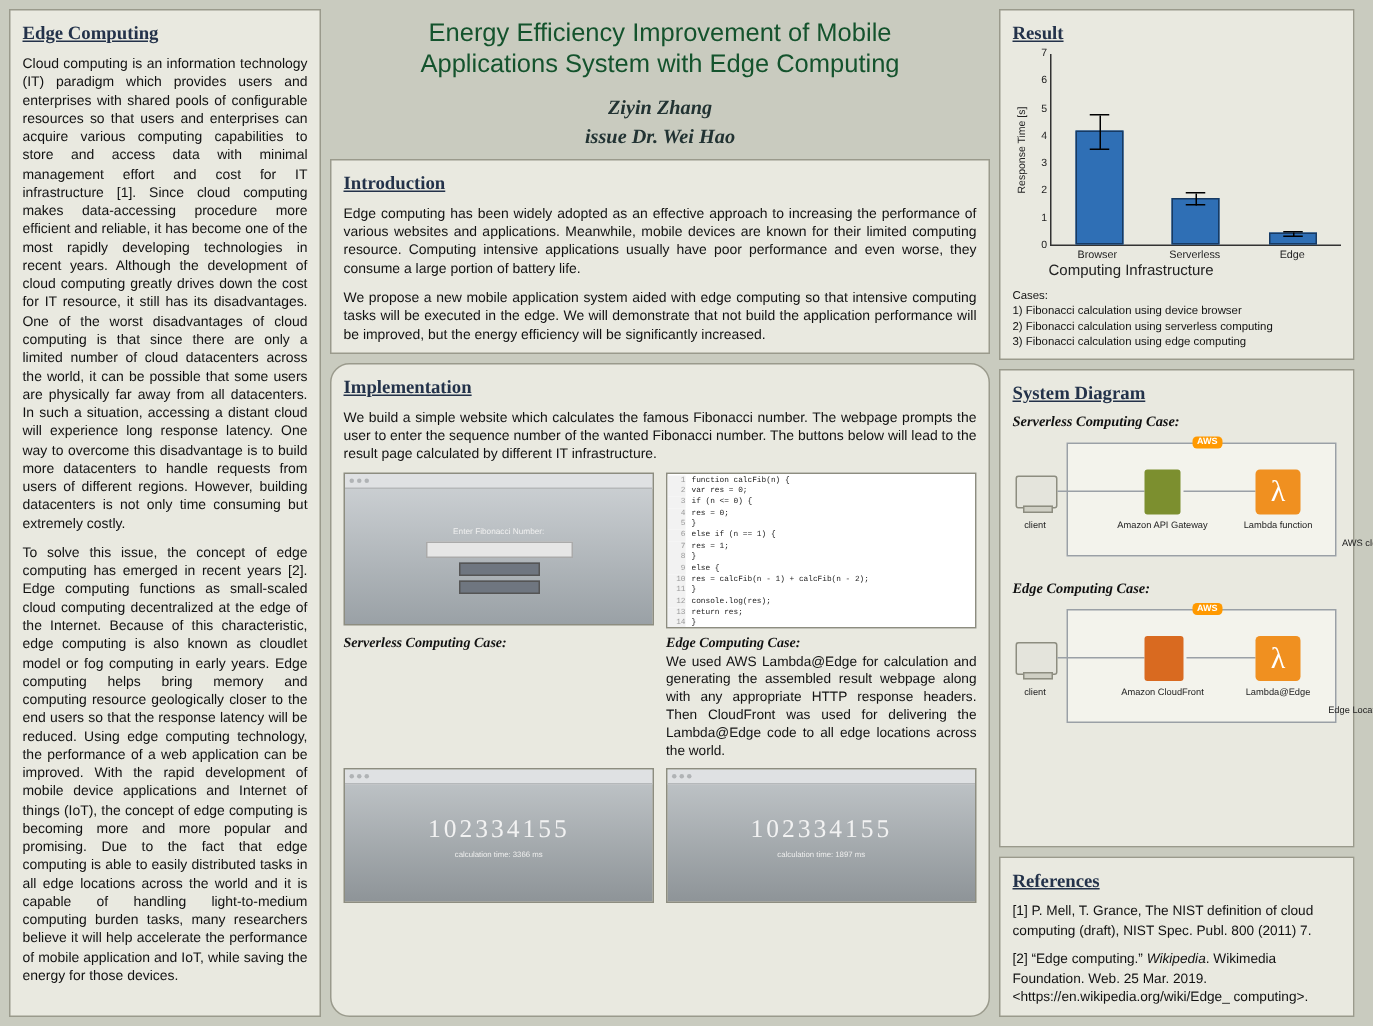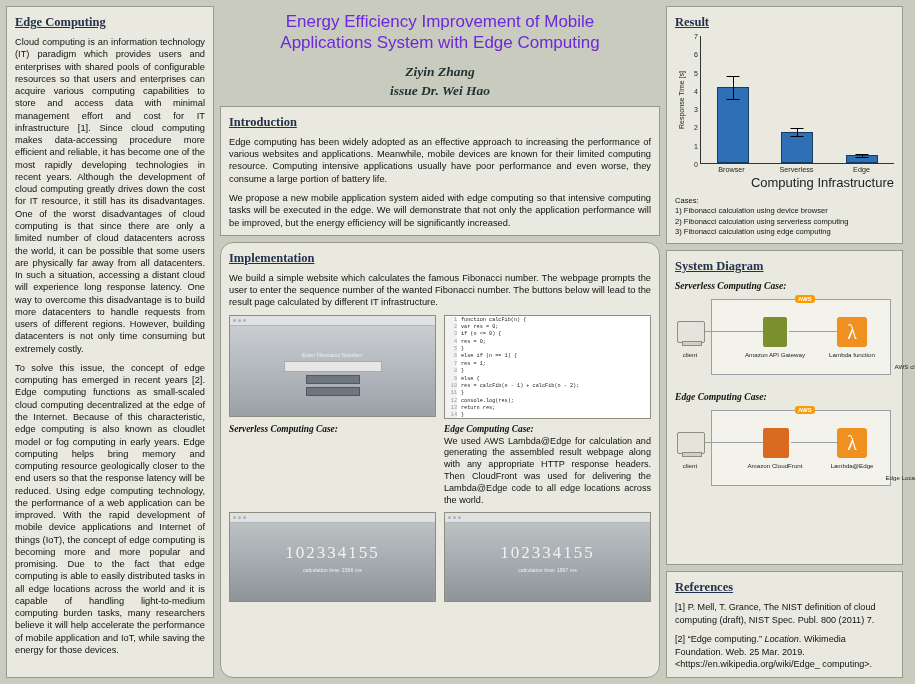--- a/index.html
+++ b/index.html
@@ -51,21 +51,21 @@
   .body-text p:last-child { margin-bottom: 0; }
 
   
   .header {
     background: #c9cbbf;
     text-align: center;
     padding-top: 6px;
   }
   .title {
     font-size: 17px;
-    color: #6d28d9;
+    color: #14532d;
     line-height: 1.22;
     font-family: "Liberation Sans", sans-serif;
   }
   .authors {
     margin-top: 10px;
     font-size: 13.5px;
     font-weight: bold;
     font-style: italic;
     color: #233;
     line-height: 1.35;
@@ -146,22 +146,22 @@
   .x-labels {
     display: flex;
     justify-content: space-around;
     font-size: 7.2px;
     color: #222;
     margin-left: 24px;
     margin-top: 1px;
   }
   .x-labels span { width: 34px; text-align: center; }
   .x-axis-title {
-    text-align: right;
-    font-size: 13px;
+    text-align: left;
+    font-size: 10px;
     color: #222;
     margin-left: 24px;
     margin-top: 1px;
   }
   .cases {
     font-size: 7.6px;
     color: #111;
     line-height: 1.35;
     margin-top: 6px;
   }
@@ -375,21 +375,21 @@
       <div class="authors">
         <div>Ziyin Zhang</div>
         <div>issue Dr. Wei Hao</div>
       </div>
     </div>
 
     <div class="panel">
       <div class="panel-title">Introduction</div>
       <div class="body-text">
         <p>Edge computing has been widely adopted as an effective approach to increasing the performance of various websites and applications. Meanwhile, mobile devices are known for their limited computing resource. Computing intensive applications usually have poor performance and even worse, they consume a large portion of battery life.</p>
-        <p>We propose a new mobile application system aided with edge computing so that intensive computing tasks will be executed in the edge. We will demonstrate that not only the application performance will be improved, but the energy efficiency will be significantly increased.</p>
+        <p>We propose a new mobile application system aided with edge computing so that intensive computing tasks will be executed in the edge. We will demonstrate that not build the application performance will be improved, but the energy efficiency will be significantly increased.</p>
       </div>
     </div>
 
     <div class="panel" style="flex:1;border-radius:13px;">
       <div class="panel-title">Implementation</div>
       <div class="body-text">We build a simple website which calculates the famous Fibonacci number. The webpage prompts the user to enter the sequence number of the wanted Fibonacci number. The buttons below will lead to the result page calculated by different IT infrastructure.</div>
 
       <div class="img-row">
         <div class="shot">
           <div class="browser-bar">
@@ -584,17 +584,17 @@
         <div class="lambda" style="left:162px; top:24px;">λ</div>
         <div class="node-label" style="left:141px; top:58px;">Lambda@Edge</div>
         <div class="node-label" style="left:178px; top:70px; text-align:right;">Edge Location</div>
       </div>
     </div>
 
     <div class="panel">
       <div class="panel-title">References</div>
       <div class="refs">
         <p>[1] P. Mell, T. Grance, The NIST definition of cloud computing (draft), NIST Spec. Publ. 800 (2011) 7.</p>
-        <p><span>[2] “Edge computing.” </span><span class="ital">Location</span><span>. Wikimedia Foundation. Web. 25 Mar. 2019. &lt;https://en.wikipedia.org/wiki/Edge_ computing&gt;.</span></p>
+        <p><span>[2] “Edge computing.” </span><span class="ital">Wikipedia</span><span>. Wikimedia Foundation. Web. 25 Mar. 2019. &lt;https://en.wikipedia.org/wiki/Edge_ computing&gt;.</span></p>
       </div>
     </div>
   </div>
 </div>
 
 </body></html>

